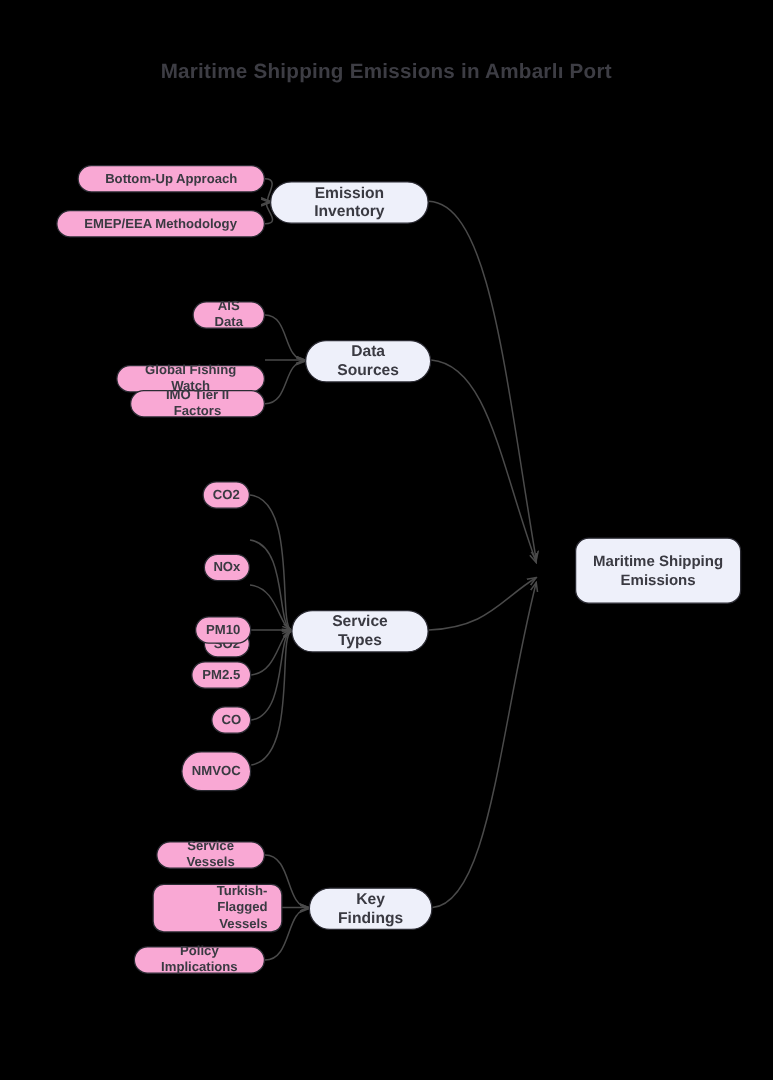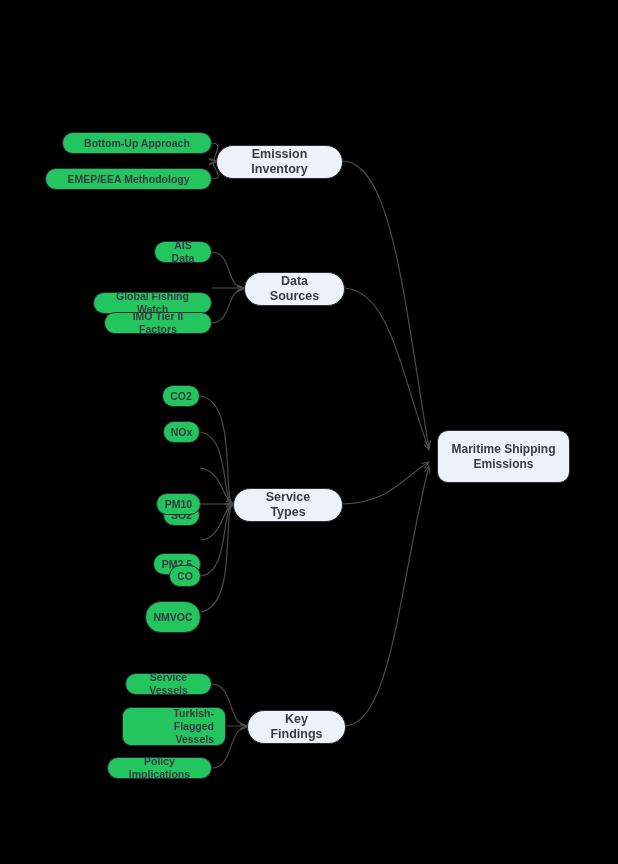--- a/index.html
+++ b/index.html
@@ -48,50 +48,52 @@
     justify-content: center;
     background: #f4f5fb;
     border: 1.1px solid #2b2b33;
     color: #3a3a42;
     font-weight: bold;
     line-height: 1.22;
     text-align: center;
     white-space: pre-line;
   }
   .node.leaf {
-    background: #22c55e;
+    background: #f9a8d4;
     border-radius: 999px;
     font-size: 10.5px;
     padding: 0 11px;
   }
   .node.branch {
     background: #eef0fa;
     border-radius: 999px;
     font-size: 12.5px;
     padding: 16px 14px;
   }
   .node.root {
     background: #eef0fa;
     border-radius: 11px;
     font-size: 12px;
     padding: 0 12px;
+    margin-left: 23px;
   }
   .node.rect {
     border-radius: 9px;
   }
   .node.align-right {
     text-align: right;
     justify-content: flex-end;
   }
 </style>
 </head>
 <body style="background: rgb(0, 0, 0);">
 
 <div id="mindmap">
 
+  <div class="title">Maritime Shipping Emissions in Ambarlı Port</div>
 
   <svg class="edges" viewBox="0 0 618 864" xmlns="http://www.w3.org/2000/svg">
     <defs>
       <marker id="arrow" markerWidth="7" markerHeight="7" refX="6" refY="3" orient="auto" markerUnits="strokeWidth">
         <path d="M0,0.6 L6,3 L0,5.4" fill="none" stroke="#4a4a4a" stroke-width="1"></path>
       </marker>
     </defs>
     <g id="edge-paths">
         <path d="M212,143 C 226,143 209,161 216,161" fill="none" stroke="#4a4a4a" stroke-width="1.2" marker-end="url(#arrow)"></path>
         <path d="M212,179 C 228,179 206,162 216,162" fill="none" stroke="#4a4a4a" stroke-width="1.2" marker-end="url(#arrow)"></path>
@@ -120,24 +122,24 @@
 Emissions</div>
       <div class="node branch" style="left: 216px; top: 145px; width: 127px; height: 33px;">Emission Inventory</div>
       <div class="node leaf" style="left: 62px; top: 132px; width: 150px; height: 22px;">Bottom-Up Approach</div>
       <div class="node leaf" style="left: 45px; top: 168px; width: 167px; height: 22px;">EMEP/EEA Methodology</div>
       <div class="node branch" style="left: 244px; top: 272px; width: 101px; height: 33px;">Data Sources</div>
       <div class="node leaf" style="left: 154px; top: 241px; width: 58px; height: 22px;">AIS Data</div>
       <div class="node leaf" style="left: 93px; top: 292px; width: 119px; height: 22px;">Global Fishing Watch</div>
       <div class="node leaf" style="left: 104px; top: 312px; width: 108px; height: 22px;">IMO Tier II Factors</div>
       <div class="node branch" style="left: 233px; top: 488px; width: 110px; height: 33px;">Service Types</div>
       <div class="node leaf" style="left: 162px; top: 385px; width: 38px; height: 22px;">CO2</div>
-      <div class="node leaf" style="left: 163px; top: 421px; width: 37px; height: 22px;">NOx</div>
+      <div class="node leaf" style="left: 163px; top: 443px; width: 37px; height: 22px;">NOx</div>
       <div class="node leaf" style="left: 163px; top: 457px; width: 37px; height: 22px; margin-top: 47px;">SO2</div>
       <div class="node leaf" style="left: 156px; top: 493px; width: 45px; height: 22px;">PM10</div>
-      <div class="node leaf" style="left: 153px; top: 529px; width: 48px; height: 22px; margin-top: 24px;">PM2.5</div>
+      <div class="node leaf" style="left: 153px; top: 529px; width: 48px; height: 22px;">PM2.5</div>
       <div class="node leaf" style="left: 169px; top: 565px; width: 32px; height: 22px; text-align: right;">CO</div>
       <div class="node leaf" style="left: 145px; top: 601px; width: 56px; height: 32px;">NMVOC</div>
       <div class="node branch" style="left: 247px; top: 710px; width: 99px; height: 33px;">Key Findings</div>
       <div class="node leaf" style="left: 125px; top: 673px; width: 87px; height: 22px;">Service Vessels</div>
       <div class="node leaf rect align-right" style="left: 122px; top: 707px; width: 104px; height: 39px;">Turkish-Flagged
 Vessels</div>
       <div class="node leaf" style="left: 107px; top: 757px; width: 105px; height: 22px;">Policy Implications</div>
     </div>
 
 </div>

